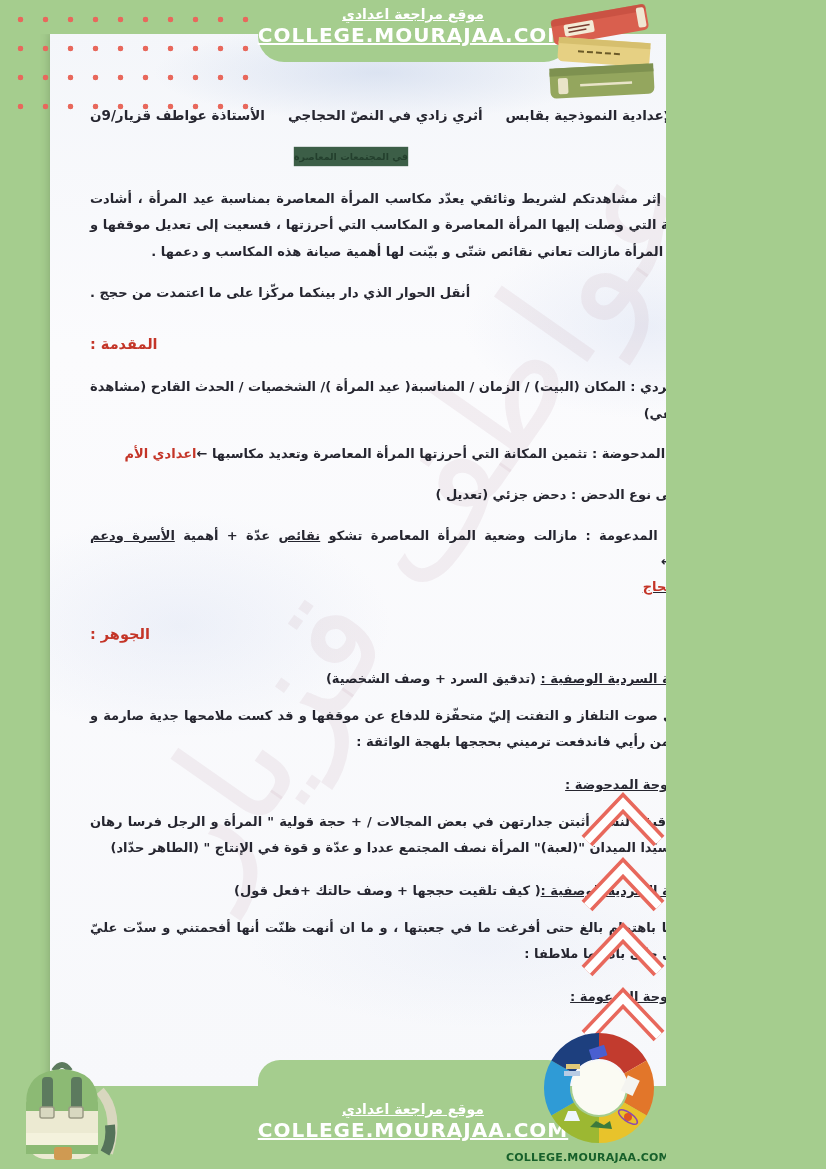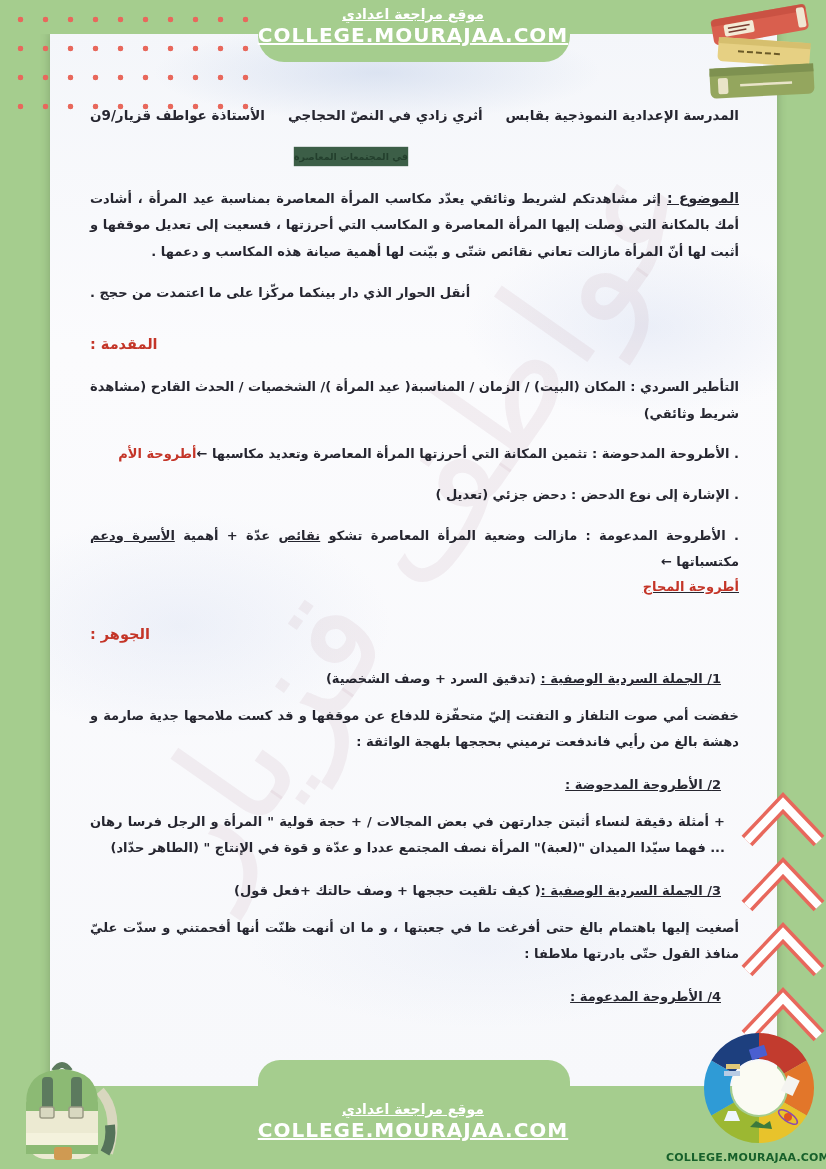--- a/index.html
+++ b/index.html
@@ -1,16 +1,16 @@
 <!DOCTYPE html>
 <html lang="ar"><head>
 <meta charset="utf-8">
 <style>
   html,body{margin:0;padding:0;background:#a5cd8e;}
-  .page{position:relative;width:826px;height:1169px;overflow:hidden;background:#a5cd8e;
+  .page{position:relative;width:666px;height:1169px;overflow:hidden;background:#a5cd8e;
         font-family:"DejaVu Sans",sans-serif;}
 
   
   .band-top{position:absolute;top:0;left:0;width:826px;height:34px;background:#a5cd8e;z-index:4;}
   .tab-top{position:absolute;top:0;left:258px;width:312px;height:62px;background:#a5cd8e;
            border-radius:0 0 26px 26px;z-index:4;}
   .banner-text{position:absolute;top:5px;left:0;width:826px;text-align:center;z-index:5;color:#fff;}
   .banner-name{display:block;font-size:14px;font-weight:700;text-decoration:underline;line-height:1.3;}
   .banner-url{display:block;font-size:20px;font-weight:700;text-decoration:underline;letter-spacing:1px;line-height:1.25;}
 
@@ -109,21 +109,21 @@
       </div>
 
       <p class="par"><span class="u lbl">الموضوع :</span><span> إثر مشاهدتكم لشريط وثائقي يعدّد مكاسب المرأة المعاصرة بمناسبة عيد المرأة ، أشادت أمك بالمكانة التي وصلت إليها المرأة المعاصرة و المكاسب التي أحرزتها ، فسعيت إلى تعديل موقفها و أثبت لها أنّ المرأة مازالت تعاني نقائص شتّى و بيّنت لها أهمية صيانة هذه المكاسب و دعمها .</span></p>
 
       <p class="instr">أنقل الحوار الذي دار بينكما مركّزا على ما اعتمدت من حجج .</p>
 
       <h3 class="heading">المقدمة :</h3>
 
       <p class="par">التأطير السردي : المكان (البيت) / الزمان / المناسبة( عيد المرأة )/ الشخصيات / الحدث القادح (مشاهدة شريط وثائقي)</p>
 
-      <p class="par"><span>. الأطروحة المدحوضة :</span><span> تثمين المكانة التي أحرزتها المرأة المعاصرة وتعديد مكاسبها ←</span><span class="red">أطروحة الأم</span></p>
+      <p class="par"><span>. الأطروحة المدحوضة :</span><span> تثمين المكانة التي أحرزتها المرأة المعاصرة وتعديد مكاسبها ←</span><span class="red">اعدادي الأم</span></p>
 
       <p class="par">. الإشارة إلى نوع الدحض : دحض جزئي (تعديل )</p>
 
       <p class="par" style="margin-bottom:4px;"><span>. الأطروحة المدعومة :</span><span> مازالت وضعية المرأة المعاصرة تشكو </span><span class="u">نقائص</span><span> عدّة + أهمية </span><span class="u">الأسرة ودعم</span><span> مكتسباتها ←</span></p>
       <div class="tagline"><span class="red">أطروحة المحاج</span></div>
 
       <h3 class="heading">الجوهر :</h3>
 
       <p class="sec"><span class="u">1/ الجملة السردية الوصفية :</span><span> (تدقيق السرد + وصف الشخصية)</span></p>
       <p class="par">خفضت أمي صوت التلفاز و التفتت إليّ متحفّزة للدفاع عن موقفها و قد كست ملامحها جدية صارمة و دهشة بالغ من رأيي فاندفعت ترميني بحججها بلهجة الواثقة :</p>

